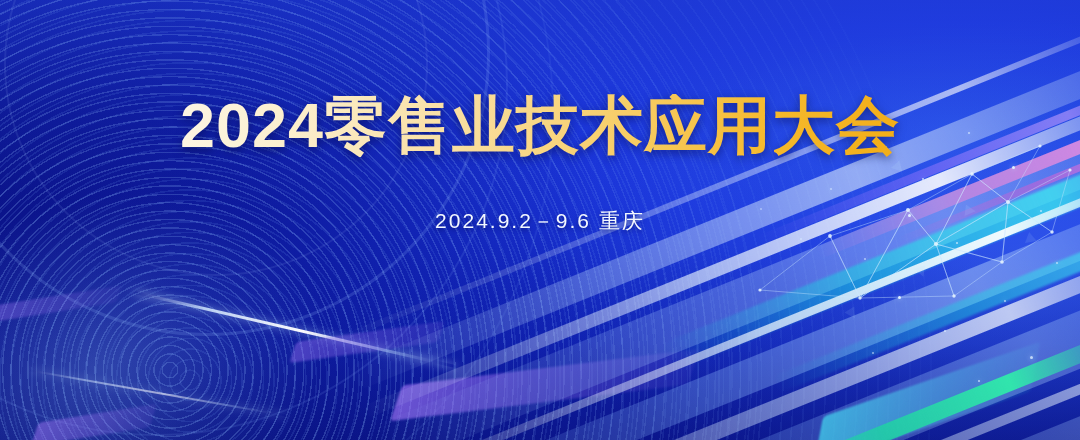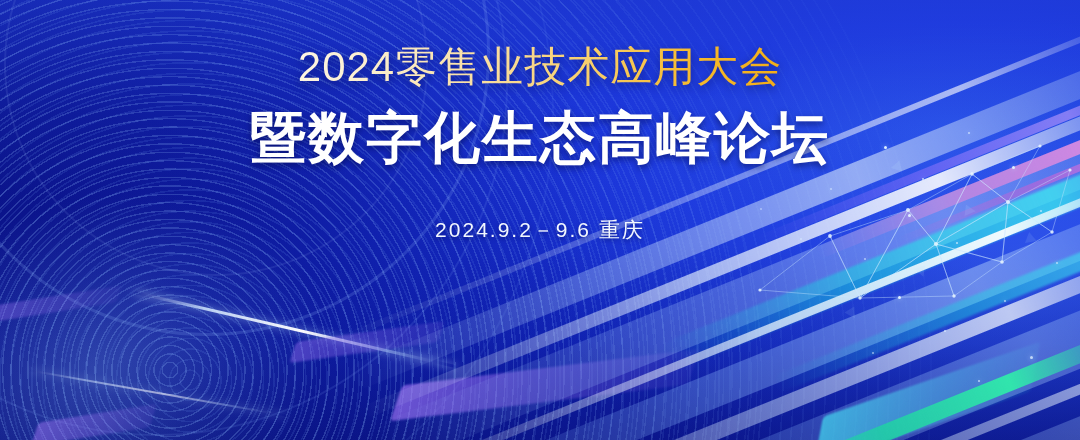--- a/index.html
+++ b/index.html
@@ -211,24 +211,24 @@
   
   .content {
     position: absolute;
     inset: 0;
     display: flex;
     flex-direction: column;
     align-items: center;
     z-index: 20;
   }
   .title-main {
-    margin-top: 46px;
-    font-size: 42px;
+    margin-top: 94px;
+    font-size: 63px;
     line-height: 1.0;
-    font-weight: normal;
+    font-weight: bold;
     letter-spacing: 1px;
     white-space: nowrap;
     background: linear-gradient(100deg, #fdf6e4 0%, #fbeecd 16%, #f9dfa2 38%, #f7cd66 62%, #f5b92c 82%, #f2ad17 100%);
     -webkit-background-clip: text;
     background-clip: text;
     color: transparent;
     -webkit-text-fill-color: transparent;
     filter: drop-shadow(0 3px 5px rgba(4,10,70,0.55));
   }
   .title-sub {
@@ -356,17 +356,16 @@
     <div class="pt" style="left:760px; top:208px; width:2px; height:2px; opacity:.5;"></div>
     <div class="tri" style="left:892px; top:160px; transform:rotate(18deg); opacity:.5;"></div>
     <div class="tri" style="left:962px; top:204px; transform:rotate(-24deg); opacity:.45;"></div>
     <div class="tri" style="left:916px; top:264px; transform:rotate(40deg); opacity:.4;"></div>
     <div class="tri" style="left:1024px; top:232px; transform:rotate(-10deg); opacity:.4;"></div>
     <div class="tri" style="left:846px; top:306px; transform:rotate(28deg); opacity:.35;"></div>
   </div>
 
   <div class="content">
     <div class="title-main">2024零售业技术应用大会</div>
-    <div class="title-sub">暨数字化生态高峰论坛</div>
     <div class="meta-date">2024.9.2－9.6 重庆</div>
   </div>
 
 </div>
 
 </body></html>

